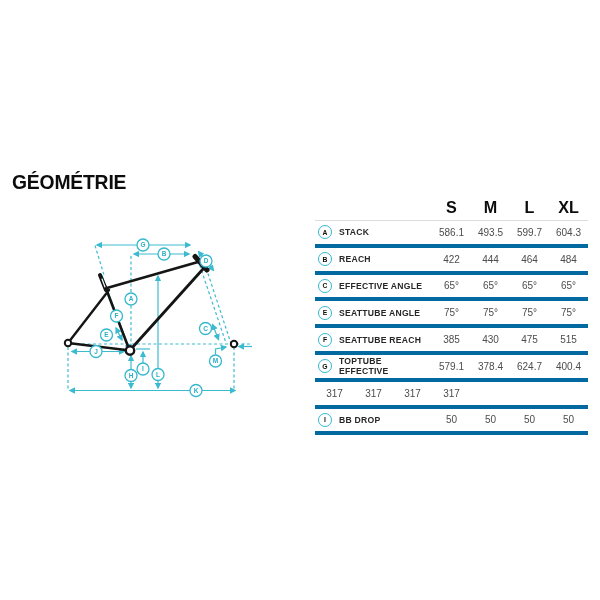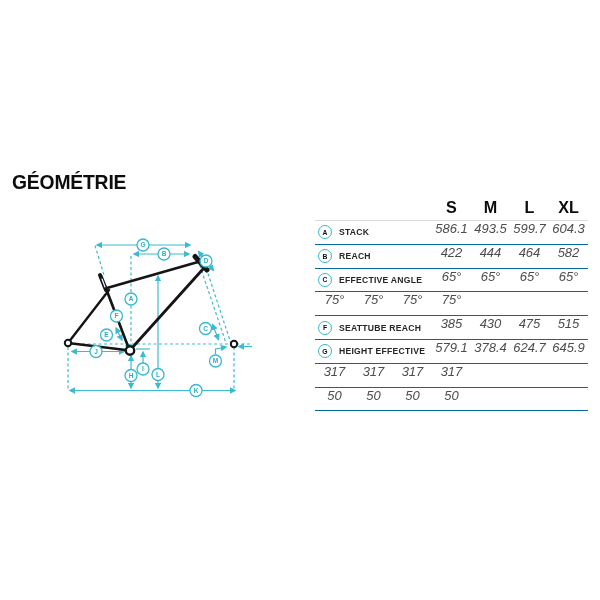--- a/index.html
+++ b/index.html
@@ -11,30 +11,30 @@
   .page-title {
     position:absolute; left:12px; top:170px;
     font-size:21px; font-weight:800; color:#0c0c0c;
     letter-spacing:-0.2px; transform:scaleX(.92); transform-origin:left center;
   }
   .diagram-wrap { position:absolute; left:50px; top:230px; width:212px; height:172px; }
   .geo-table { position:absolute; left:315px; top:190px; width:273px; }
   .thead { display:flex; align-items:flex-end; height:28px; border-bottom:1px solid #dcdcdc; padding-bottom:2px; }
   .spacer { width:117px; }
   .hcell { width:39px; text-align:center; font-size:17px; font-weight:800; color:#0c0c0c; transform:scaleX(.95); }
-  .trow { display:flex; height:22.8px; border-bottom:1px solid #0369a1; }
+  .trow { display:flex; align-items:center; height:22.8px; border-bottom:4px solid #0369a1; }
   .labelcell { width:117px; display:flex; align-items:center; }
   .lbubble {
     width:12px; height:12px; min-width:12px; margin-left:3px; margin-right:7px;
     border:1.4px solid #35b8cd; border-radius:50%;
     display:flex; align-items:center; justify-content:center;
     font-size:6.8px; font-weight:800; color:#101010;
   }
   .rlabel { font-size:8.6px; font-weight:700; color:#262626; letter-spacing:.25px; }
-  .vcell { width:39px; text-align:center; font-size:13px; color:#4c4c4c;font-style:italic; }
+  .vcell { width:39px; text-align:center; font-size:10px; color:#4c4c4c; }
   svg text.bub { font-family:"Liberation Sans",sans-serif; font-size:6.5px; font-weight:700; fill:#2aafc5; }
 </style>
 </head>
 <body>
 
 <div class="page-title">GÉOMÉTRIE</div>
 
 <div class="diagram-wrap">
 <svg width="212" height="172" viewBox="50 232 212 170" xmlns="http://www.w3.org/2000/svg">
   <defs>
@@ -172,71 +172,79 @@
       </div>
 
   <div class="trow">
     <div class="labelcell">
       <span class="lbubble">B</span>
       <span class="rlabel">REACH</span>
     </div>
   <div class="vcell">422</div>
         <div class="vcell">444</div>
         <div class="vcell">464</div>
-        <div class="vcell">582</div>
+        <div class="vcell">484</div>
       </div>
 
   <div class="trow">
     <div class="labelcell">
       <span class="lbubble">C</span>
       <span class="rlabel">EFFECTIVE ANGLE</span>
     </div>
   <div class="vcell">65°</div>
         <div class="vcell">65°</div>
         <div class="vcell">65°</div>
         <div class="vcell">65°</div>
       </div>
 
 
   <div class="trow">
+    <div class="labelcell">
+      <span class="lbubble">E</span>
+      <span class="rlabel">SEATTUBE ANGLE</span>
+    </div>
   <div class="vcell">75°</div>
         <div class="vcell">75°</div>
         <div class="vcell">75°</div>
         <div class="vcell">75°</div>
       </div>
 
   <div class="trow">
     <div class="labelcell">
       <span class="lbubble">F</span>
       <span class="rlabel">SEATTUBE REACH</span>
     </div>
   <div class="vcell">385</div>
         <div class="vcell">430</div>
         <div class="vcell">475</div>
         <div class="vcell">515</div>
       </div>
 
   <div class="trow">
     <div class="labelcell">
       <span class="lbubble">G</span>
-      <span class="rlabel">HEIGHT EFFECTIVE</span>
+      <span class="rlabel">TOPTUBE EFFECTIVE</span>
     </div>
   <div class="vcell">579.1</div>
         <div class="vcell">378.4</div>
         <div class="vcell">624.7</div>
-        <div class="vcell">645.9</div>
+        <div class="vcell">400.4</div>
       </div>
 
   <div class="trow">
   <div class="vcell">317</div>
         <div class="vcell">317</div>
         <div class="vcell">317</div>
         <div class="vcell">317</div>
       </div>
 
   <div class="trow">
+    <div class="labelcell">
+      <span class="lbubble">I</span>
+      <span class="rlabel">BB DROP</span>
+    </div>
   <div class="vcell">50</div>
         <div class="vcell">50</div>
         <div class="vcell">50</div>
         <div class="vcell">50</div>
       </div>
 </div>
 </div>
 
 </body></html>

